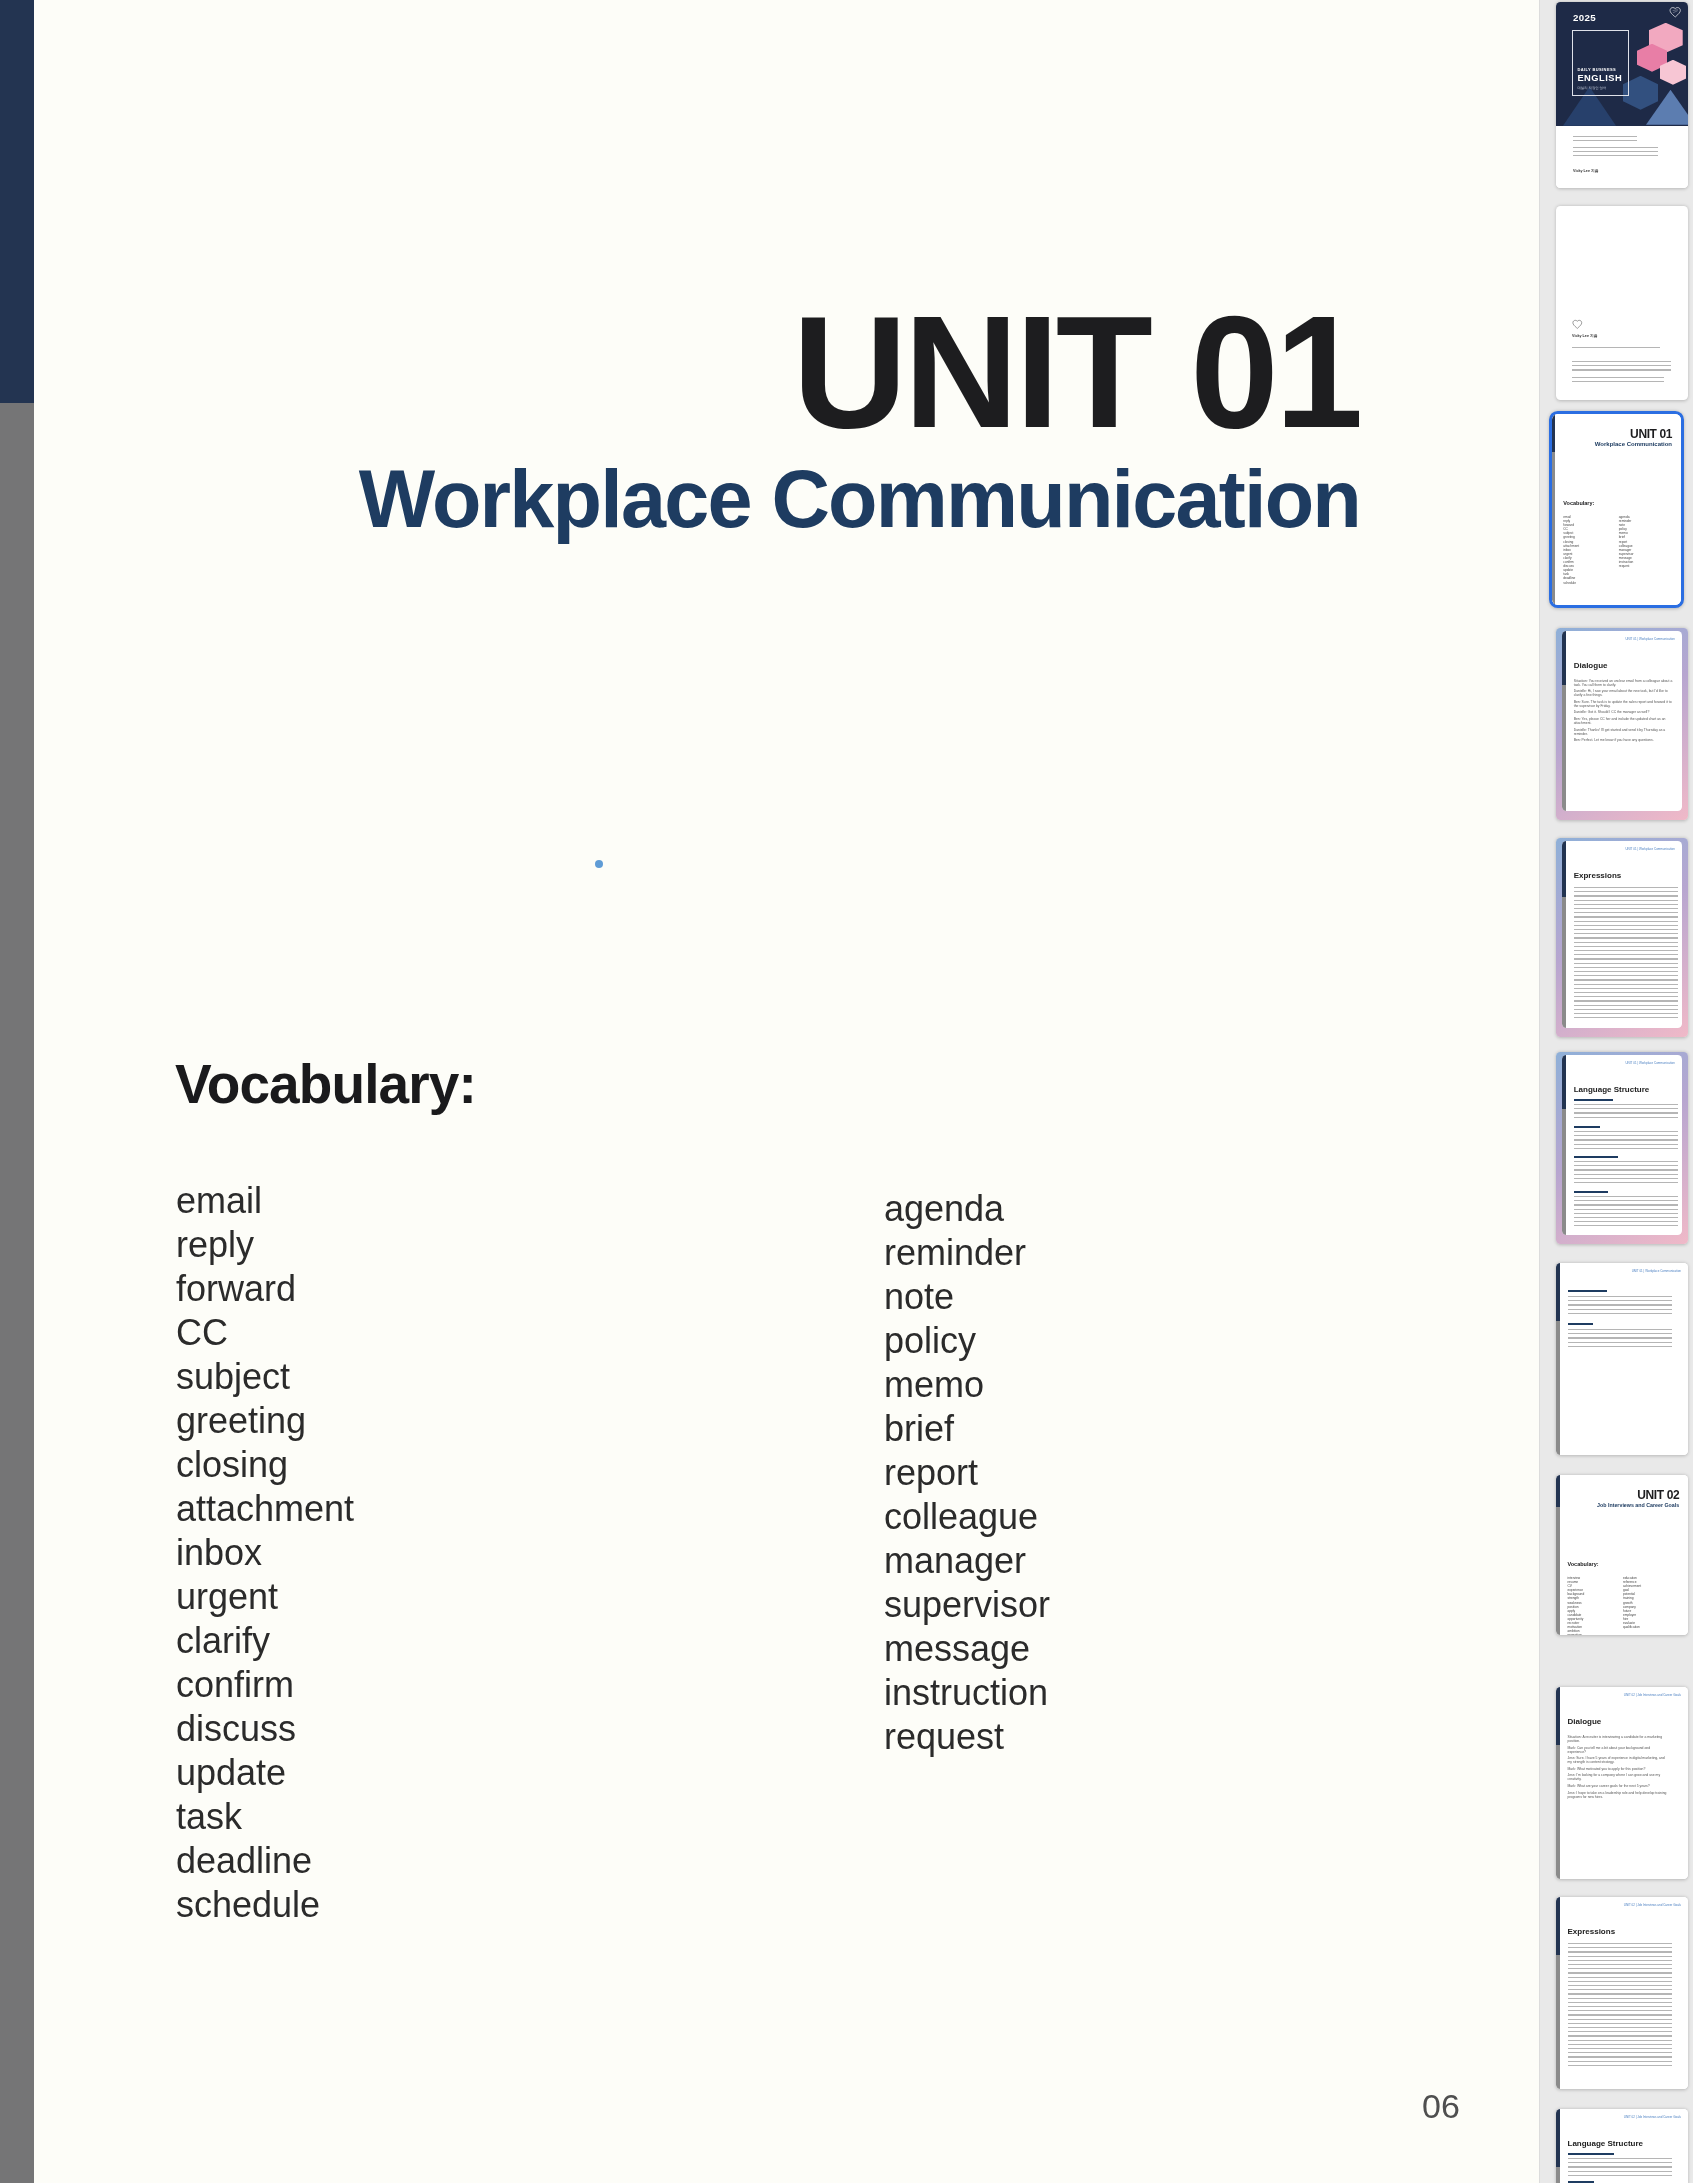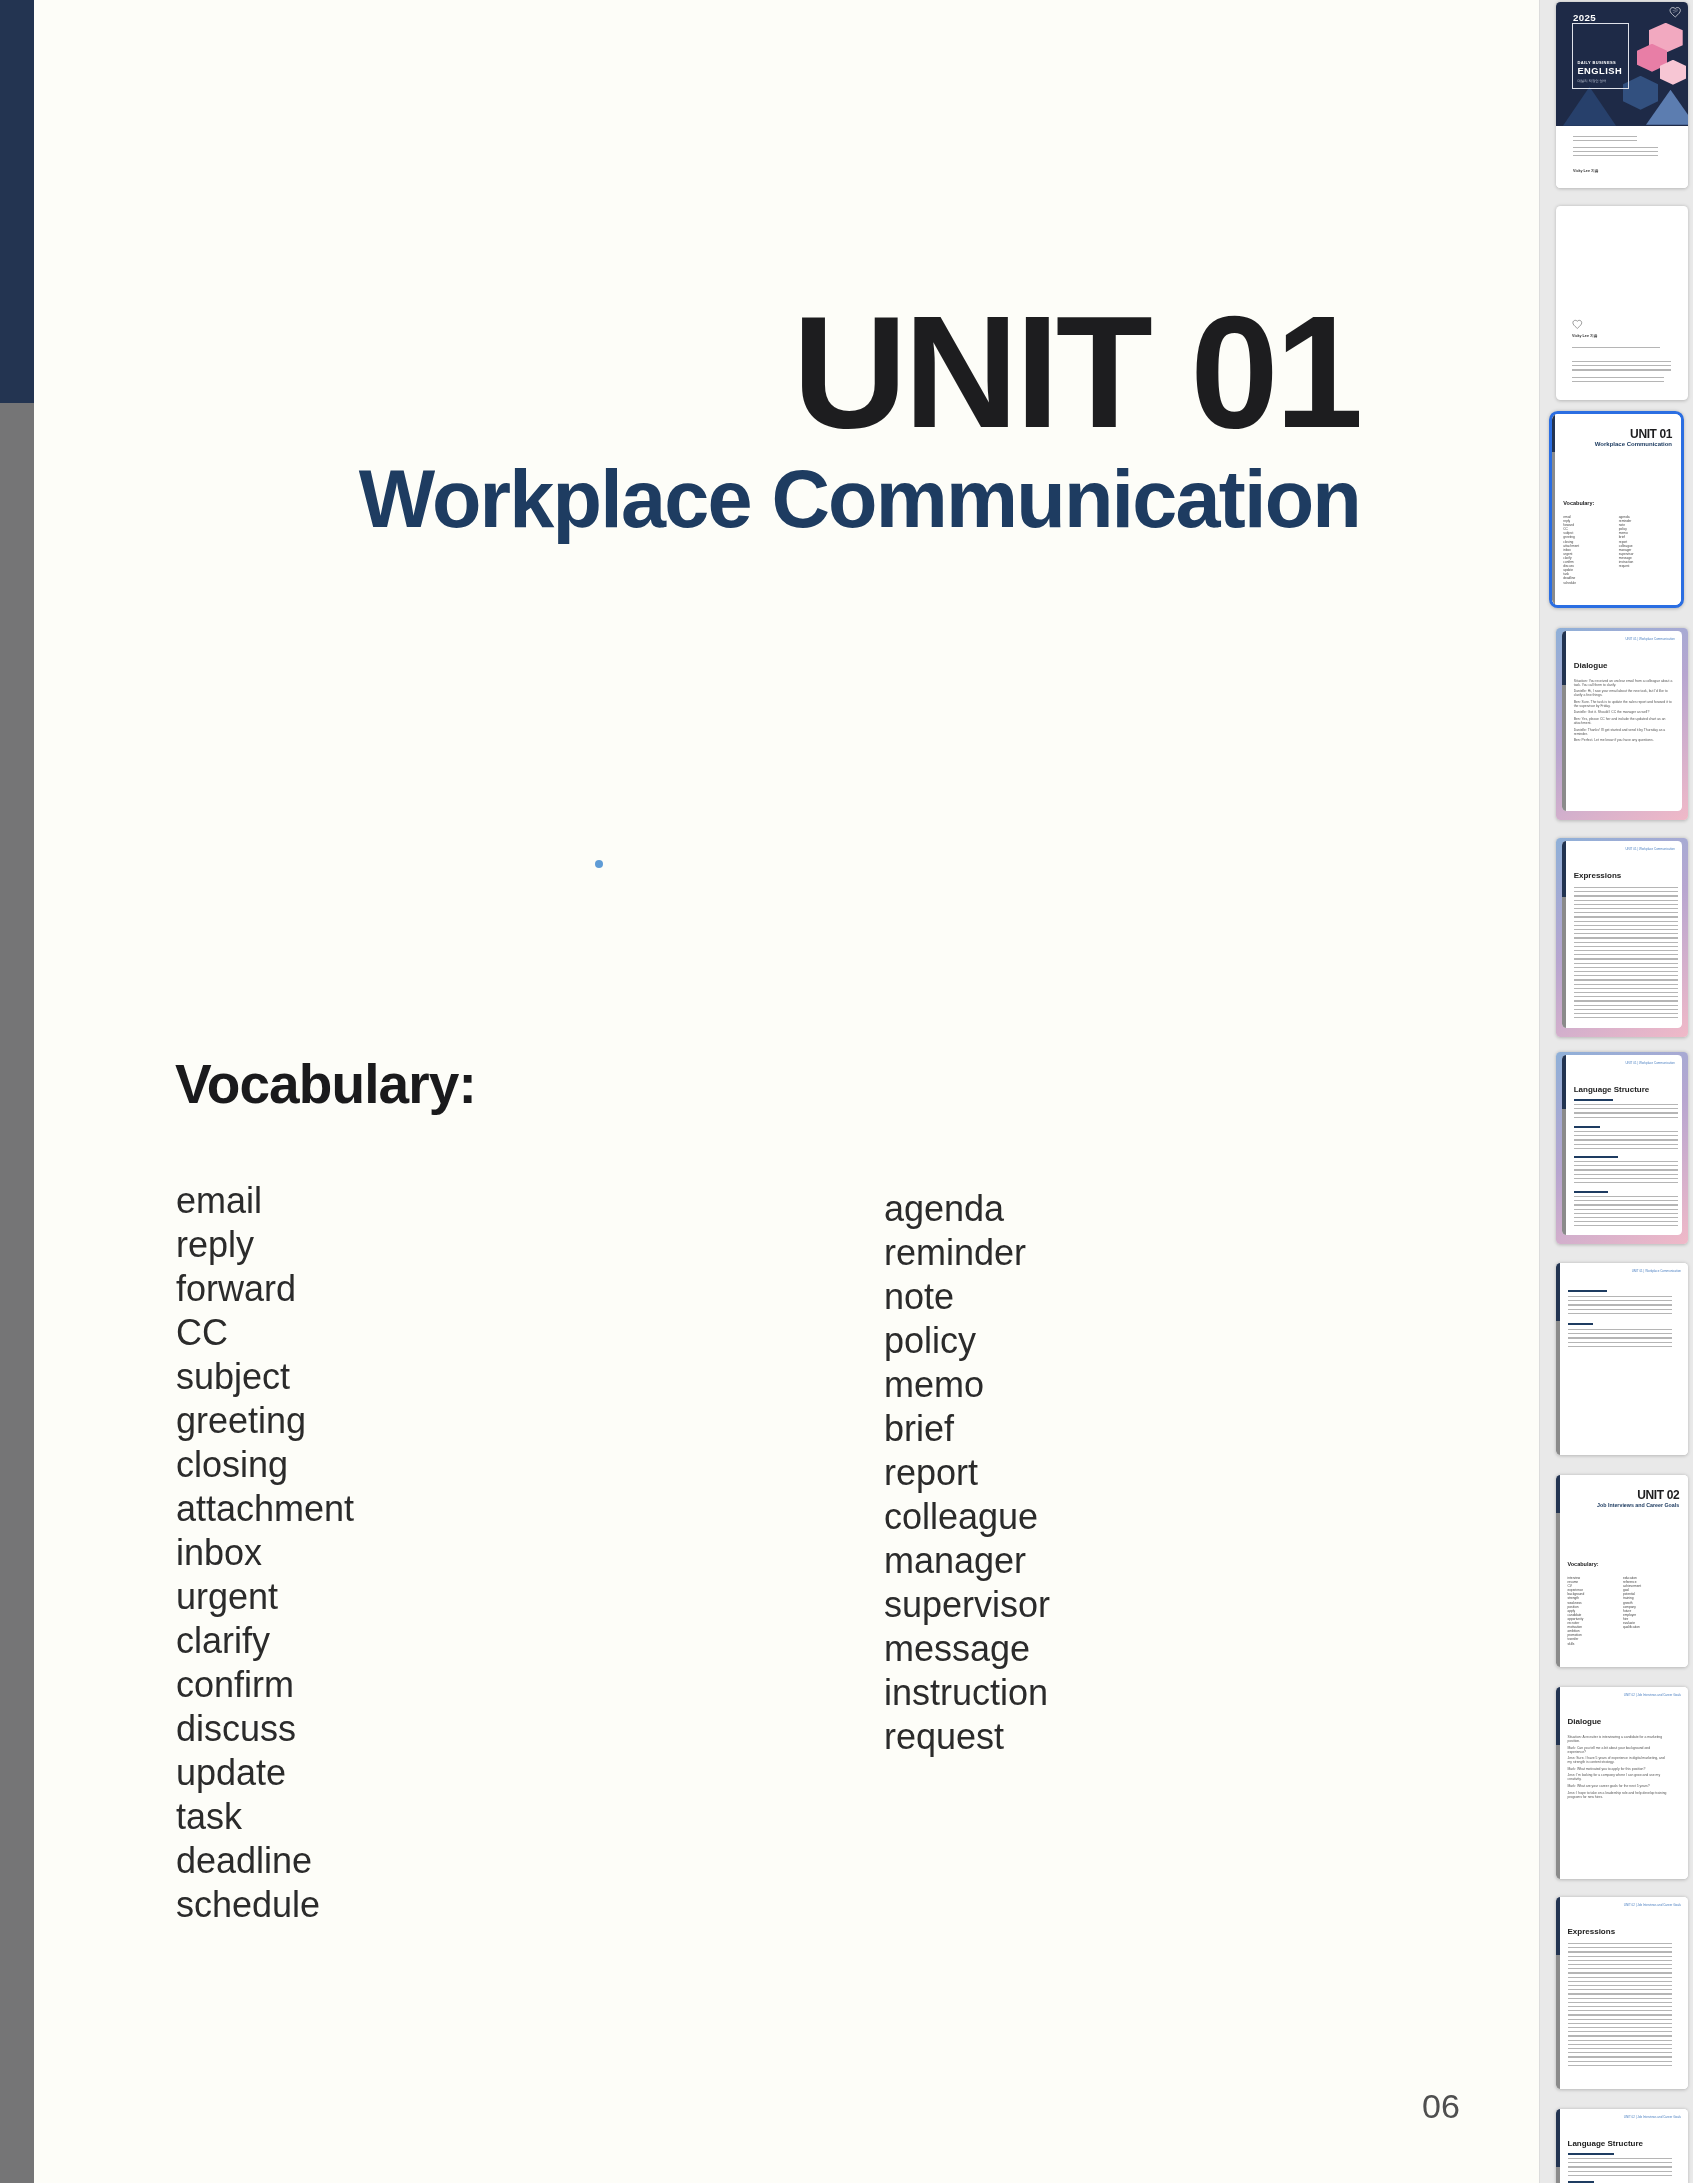--- a/index.html
+++ b/index.html
@@ -25,39 +25,39 @@
     border-left:0.9px solid #dcdcdc;overflow:hidden;text-decoration:underline;}
   .thumb{position:absolute;left:16px;width:132px;background:#ffffff;border-radius:4.4px;
     box-shadow:0 0.9px 3.5px rgba(0,0,0,.22);overflow:hidden;}
   .t1{top:1.8px;height:186px;}
   .t2{top:206px;height:194px;}
   .t3{top:411px;left:8.8px;width:129px;height:191px;border:3.5px solid #2b6ee2;border-radius:8.8px;}
   .t4{top:628px;height:192px;}
   .t5{top:838px;height:199px;}
   .t6{top:1052px;height:192px;}
   .t7{top:1263px;height:192px;}
-  .t8{top:1475px;height:192px;}
+  .t8{top:1475px;height:160px;}
   .t9{top:1687px;height:192px;}
   .t10{top:1897px;height:192px;}
   .t11{top:2109px;height:192px;}
   .grad{background:linear-gradient(150deg,#8fb0d8 0%,#b7a6d0 45%,#f0b9c8 100%);}
   .page-inner{position:absolute;left:6.2px;top:2.6px;right:6.2px;bottom:8.8px;background:#fff;border-radius:4.4px;overflow:hidden;}
   .page-full{position:absolute;left:0;top:0;right:0;bottom:0;background:#fff;overflow:hidden;}
   .stripe-n{position:absolute;left:0;top:0;width:3.5px;height:30%;background:#233451;}
   .stripe-g{position:absolute;left:0;top:30%;width:3.5px;height:70%;background:#8b8b8b;}
   .mini-header{position:absolute;right:7px;top:6.2px;font-size:3px;color:#4a7fc1;}
   .mini-heading{position:absolute;left:11.5px;top:30px;font-size:8px;font-weight:700;color:#222;}
   .mini-pars{position:absolute;left:11.5px;top:48px;width:101px;}
   .mini-par{font-size:3.4px;line-height:4px;color:#555;margin-bottom:2.6px;}
   .bars{background:repeating-linear-gradient(to bottom,#b5b5b5 0 1.2px,transparent 1.2px 4.2px);}
   .ls-head{position:absolute;height:2.3px;background:#1e3c61;}
   
   .cover{position:absolute;left:0;top:0;width:132px;height:124px;background:#1e2a47;overflow:hidden;}
   .cover-year{position:absolute;left:17px;top:10.6px;font-size:9.7px;font-weight:700;color:#fff;letter-spacing:0.4px;}
-  .cover-frame{position:absolute;left:16px;top:21px;width:55px;height:64px;border:0.9px solid #dfe2ea;}
+  .cover-frame{position:absolute;left:16px;top:28px;width:55px;height:64px;border:0.9px solid #dfe2ea;}
   .cover-series{position:absolute;left:4.4px;bottom:23px;font-size:4px;font-weight:700;color:#fff;letter-spacing:0.4px;}
   .cover-series-title{position:absolute;left:4.4px;bottom:11.5px;font-size:9.3px;font-weight:700;color:#fff;letter-spacing:0.5px;}
   .cover-series-sub{position:absolute;left:4.4px;bottom:5.3px;font-size:3.4px;color:#c7cddd;}
   .shape{position:absolute;}
   .hex{clip-path:polygon(50% 0,100% 25%,100% 75%,50% 100%,0 75%,0 25%);}
   .tri{clip-path:polygon(0 100%,50% 0,100% 100%);}
   .cover-bottom{position:absolute;left:0;top:124px;width:132px;height:63px;background:#fff;}
   .cover-author{position:absolute;left:17px;top:42px;font-size:3.7px;font-weight:700;color:#333;}
   .heart{position:absolute;}
   

